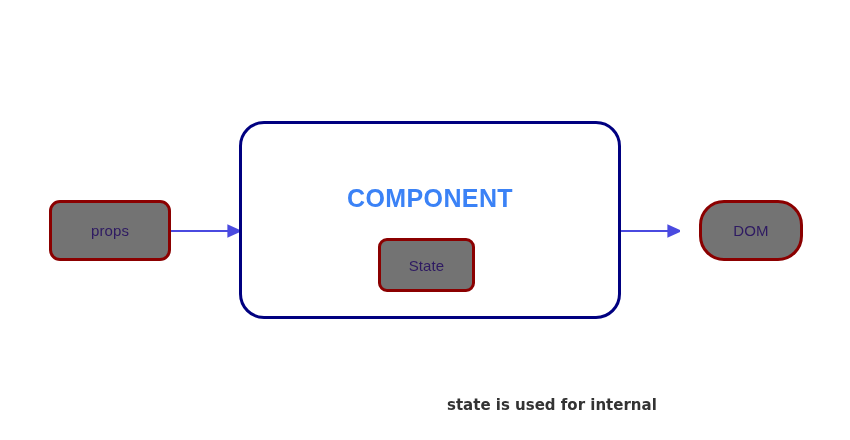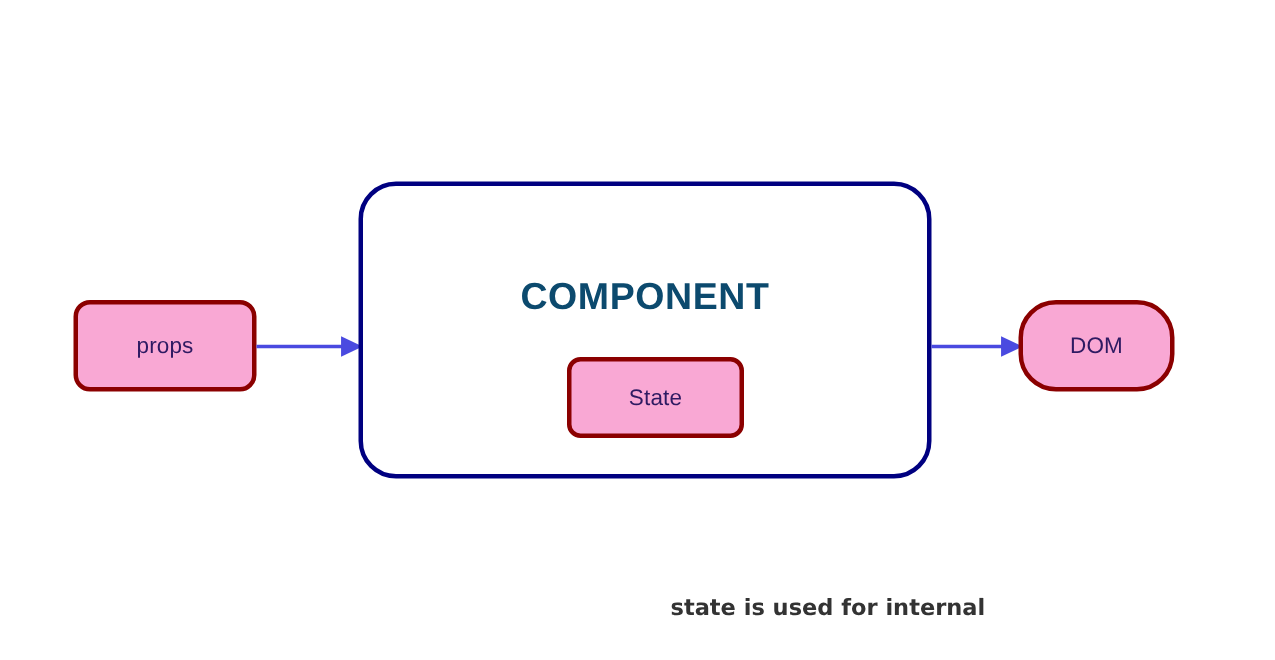--- a/index.html
+++ b/index.html
@@ -20,21 +20,21 @@
     background: #ffffff;
   }
 
   
   .node {
     position: absolute;
     box-sizing: border-box;
     display: flex;
     align-items: center;
     justify-content: center;
-    background: #f9a8d4;
+    background: #737373;
   }
 
   .node-red {
     border: 3px solid #8b0000;
     border-radius: 11px;
   }
 
   .node-label-dark {
     color: #2e1a62;
     font-family: "Liberation Sans", sans-serif;
@@ -47,21 +47,21 @@
   
   #props-node {
     left: 49px;
     top: 200px;
     width: 122px;
     height: 61px;
   }
 
   
   #dom-node {
-    left: 679px;
+    left: 699px;
     top: 200px;
     width: 104px;
     height: 61px;
     border-radius: 25px;
   }
 
   
   #component-node {
     position: absolute;
     left: 239px;
@@ -73,33 +73,33 @@
     border-radius: 25px;
     background: #ffffff;
   }
 
   #component-title {
     position: absolute;
     left: 0;
     right: 0;
     top: 62px;
     text-align: center;
-    color: #0c4a6e;
+    color: #3b82f6;
     font-family: "Liberation Sans", sans-serif;
     font-size: 25px;
     font-weight: 700;
     line-height: 1;
     letter-spacing: 0.4px;
   }
 
   
   #state-node {
     left: 378px;
     top: 238px;
-    width: 118px;
+    width: 97px;
     height: 54px;
     border-width: 3px;
     border-radius: 9px;
   }
   #state-node .node-label-dark {
     font-size: 15px;
   }
 
   
   .arrow {

